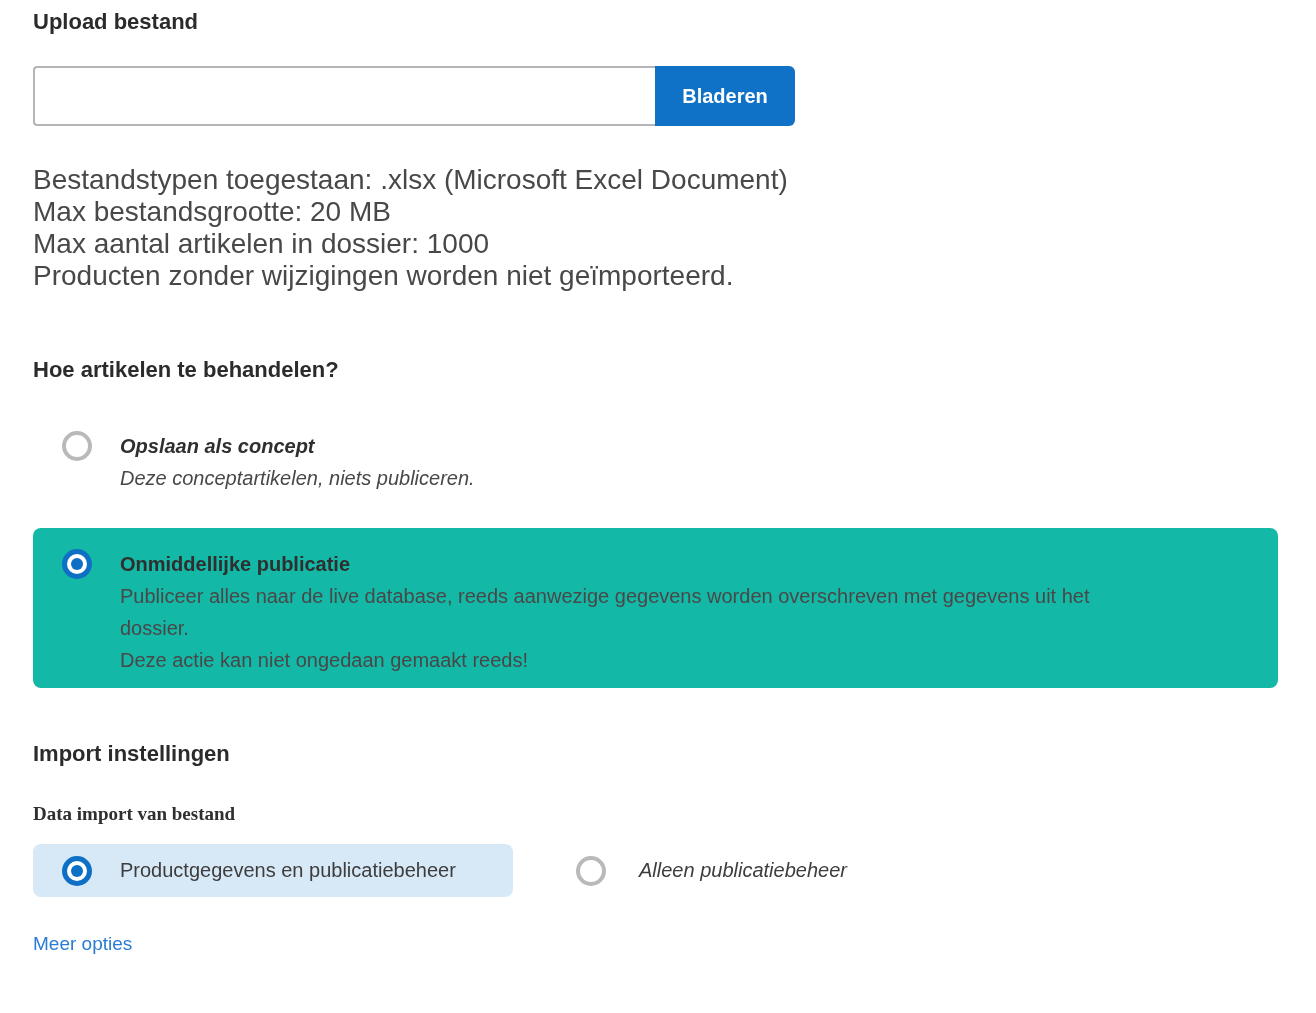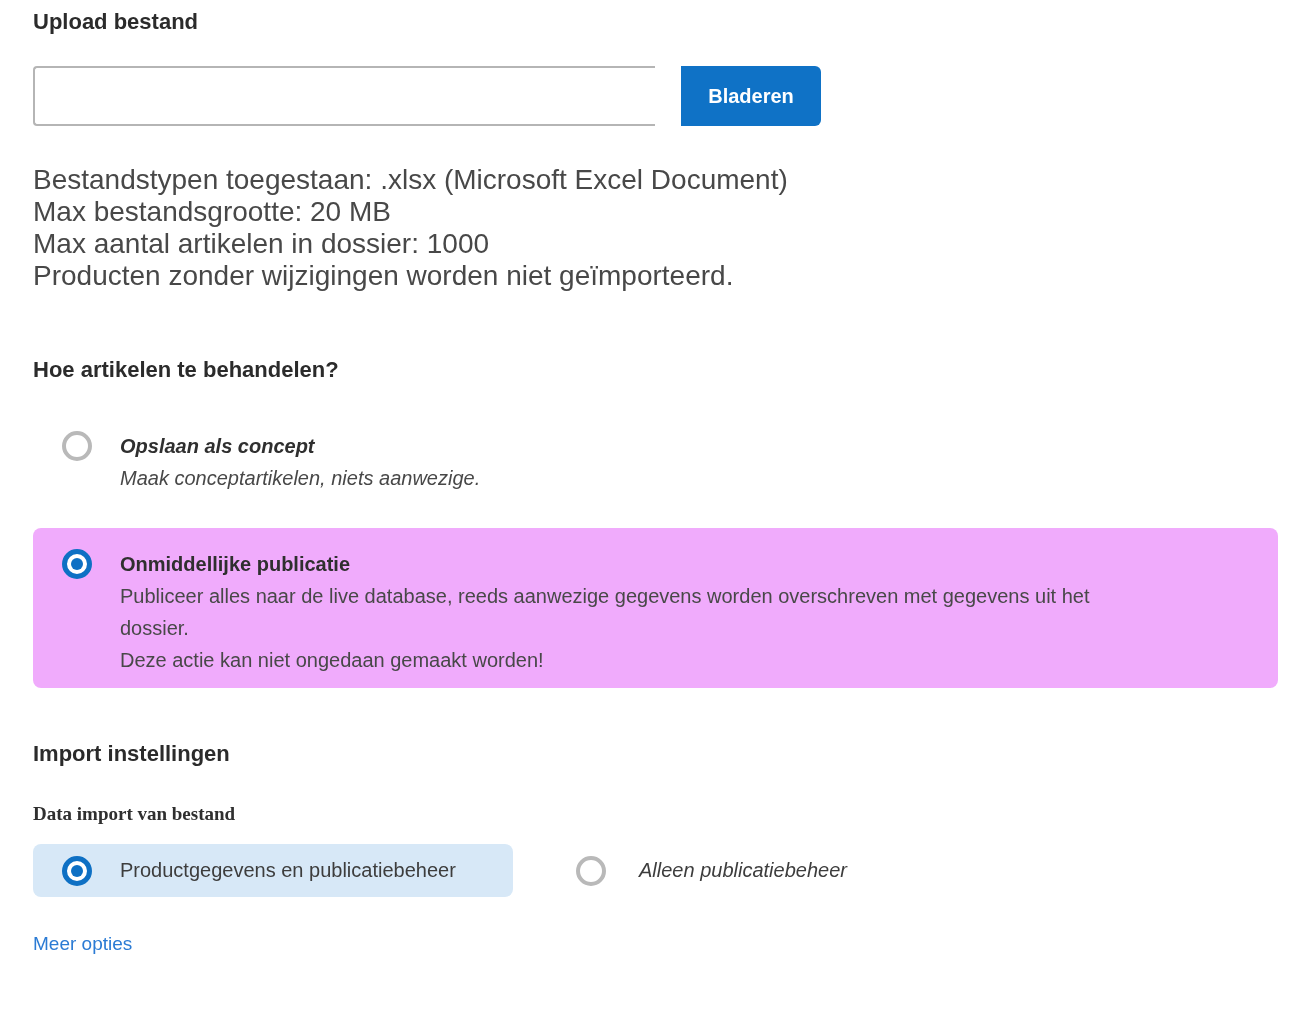--- a/index.html
+++ b/index.html
@@ -23,21 +23,20 @@
     font-weight: 700;
     color: #2b2b2b;
     margin: 0;
   }
   
   .upload-row {
     margin-top: 30px;
     display: flex;
     align-items: stretch;
     height: 60px;
-    gap: 26px;
   }
   .file-input {
     width: 622px;
     height: 60px;
     border: 2px solid #b5b5b5;
     border-radius: 4px 0 0 4px;
     border-right: none;
     padding: 0 14px;
     font-size: 20px;
     font-family: "Liberation Sans", sans-serif;
@@ -66,21 +65,21 @@
   
   .handling-heading { margin-top: 64px; }
   .option-block {
     display: flex;
     align-items: flex-start;
     padding: 20px 25px 12px 29px;
   }
   .option-plain { margin-top: 26px; font-style: italic; }
   .option-highlight {
     margin-top: 22px;
-    background: #f0abfc;
+    background: #14b8a6;
     border-radius: 8px;
     width: 1245px;
   }
   .radio {
     width: 30px;
     height: 30px;
     border-radius: 50%;
     border: 4px solid #b9b9b9;
     background: #ffffff;
     display: inline-flex;
@@ -177,32 +176,32 @@
   </div>
 
   <h2 class="section-heading handling-heading">Hoe artikelen te behandelen?</h2>
 
   <div class="option-block option-plain">
     <span class="radio">
         <span class="dot"></span>
       </span>
     <div class="option-text">
       <div class="option-label">Opslaan als concept</div>
-      <p class="option-desc">Maak conceptartikelen, niets aanwezige.</p>
+      <p class="option-desc">Deze conceptartikelen, niets publiceren.</p>
     </div>
   </div>
 
   <div class="option-block option-highlight">
     <span class="radio selected">
         <span class="dot"></span>
       </span>
     <div class="option-text">
       <div class="option-label">Onmiddellijke publicatie</div>
       <p class="option-desc wrap-limit">Publiceer alles naar de live database, reeds aanwezige gegevens worden overschreven met gegevens uit het dossier.</p>
-      <p class="option-desc">Deze actie kan niet ongedaan gemaakt worden!</p>
+      <p class="option-desc">Deze actie kan niet ongedaan gemaakt reeds!</p>
     </div>
   </div>
 
   <h2 class="section-heading import-heading">Import instellingen</h2>
 
   <div class="data-import-label">Data import van bestand</div>
 
   <div class="radio-row">
     <div class="pill-option selected-bg">
       <span class="radio selected">

